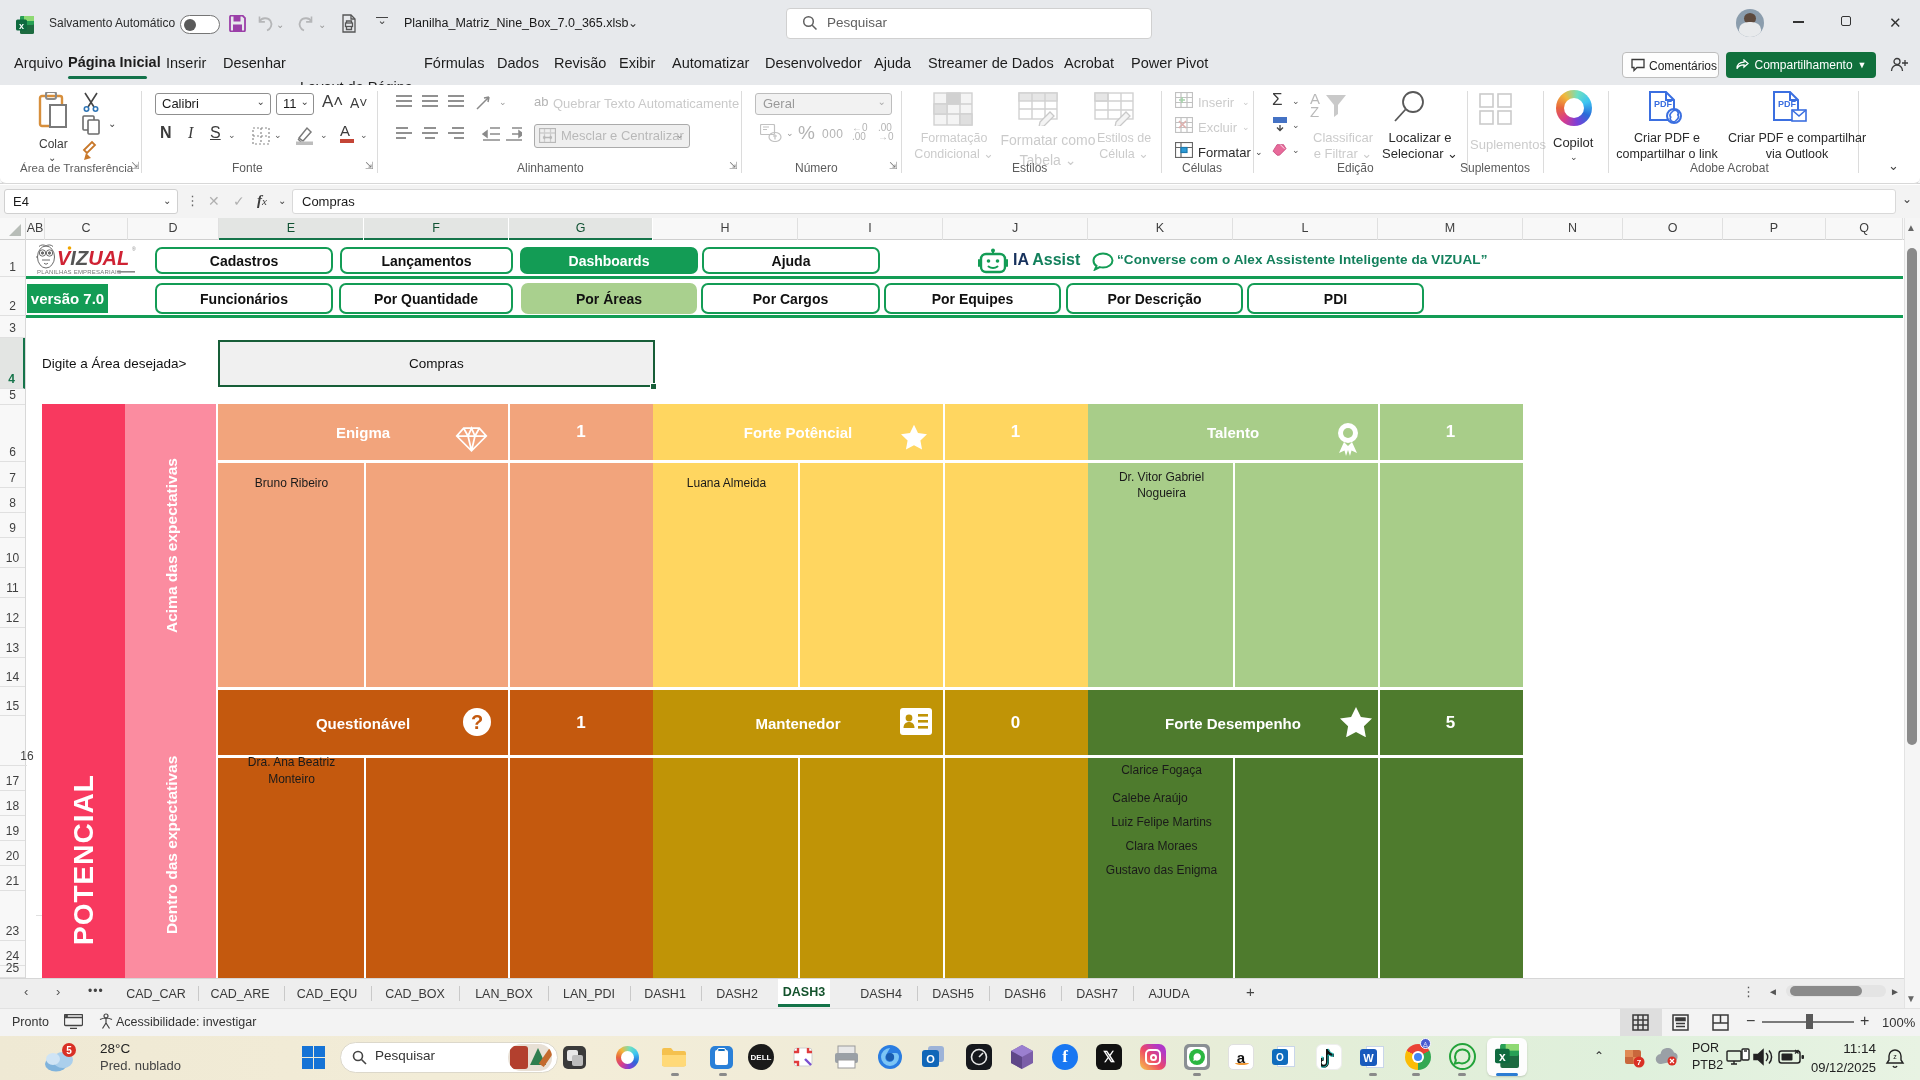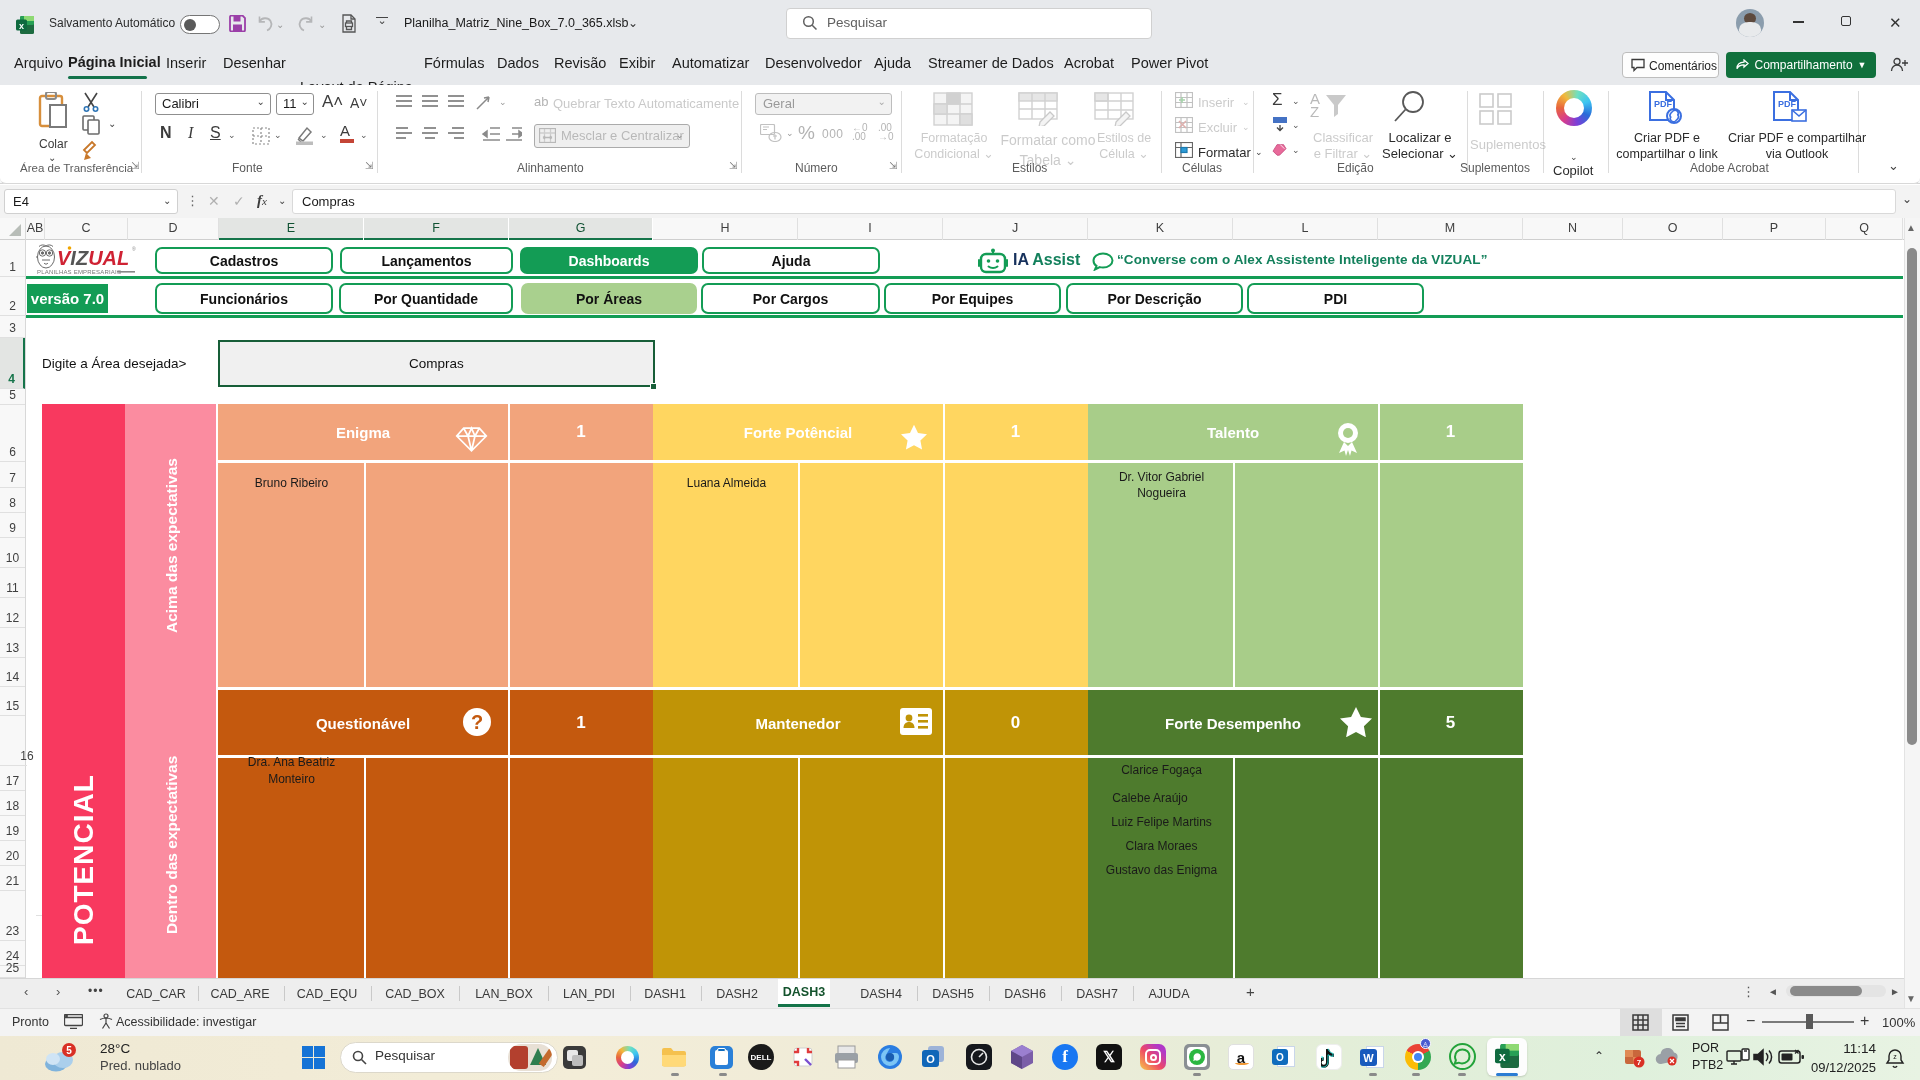--- a/index.html
+++ b/index.html
@@ -323,21 +323,21 @@
 <svg class="abs icon-dis" style="left:1478px;top:92px" width="36" height="34" viewBox="0 0 36 34" fill="none" stroke="#8a8a8a" stroke-width="1.6">
   <rect x="2" y="2" width="13" height="13"></rect>
     <rect x="20" y="2" width="13" height="13"></rect>
     <rect x="2" y="19" width="13" height="13"></rect>
     <rect x="20" y="19" width="13" height="13"></rect>
 </svg>
 <div class="abs icon-dis" style="left:1470px;top:137px;font-size:13px;color:#8c8c8c;">Suplementos</div>
 
 <div class="abs" style="left:1556px;top:90px;width:36px;height:36px;border-radius:50%;background:conic-gradient(from 220deg,#d83c8c,#e8663c,#f2b93b,#6ee0c0,#3bc4f2,#2a6bd8,#7b3fd8,#d83c8c);"></div>
 <div class="abs" style="left:1564px;top:98px;width:20px;height:20px;border-radius:50%;background:#fff;"></div>
-<div class="abs" style="left:1553px;top:135px;font-size:13px;color:#2b2b2b;margin-top:28px;">Copilot</div>
+<div class="abs" style="left:1553px;top:135px;font-size:13px;color:#2b2b2b;">Copilot</div>
 <div class="abs" style="left:1570px;top:152px;font-size:9px;color:#444;">⌄</div>
 
 <svg class="abs" style="left:1646px;top:90px" width="40" height="36" viewBox="0 0 40 36" fill="none" stroke="#3b6fe0" stroke-width="2">
   <path d="M4 2 h16 l8 8 v20 h-24 z"></path>
     <path d="M20 2 v8 h8"></path>
   <text x="8" y="17" font-size="9" fill="#3b6fe0" stroke="none" font-weight="bold" font-family="Liberation Sans">PDF</text>
   <circle cx="28" cy="26" r="7" fill="#fff"></circle>
     <path d="M25 27.5 a3.2 3.2 0 0 1 0-4.5 l2-2 a3.2 3.2 0 0 1 4.5 4.5 M31.5 24.5 a3.2 3.2 0 0 1 0 4.5 l-2 2 a3.2 3.2 0 0 1-4.5-4.5" stroke-width="1.6"></path>
 </svg>
 <div class="abs" style="left:1611px;top:130px;width:112px;text-align:center;font-size:12.5px;color:#2b2b2b;line-height:16px;">Criar PDF e<br>compartilhar o link</div>

